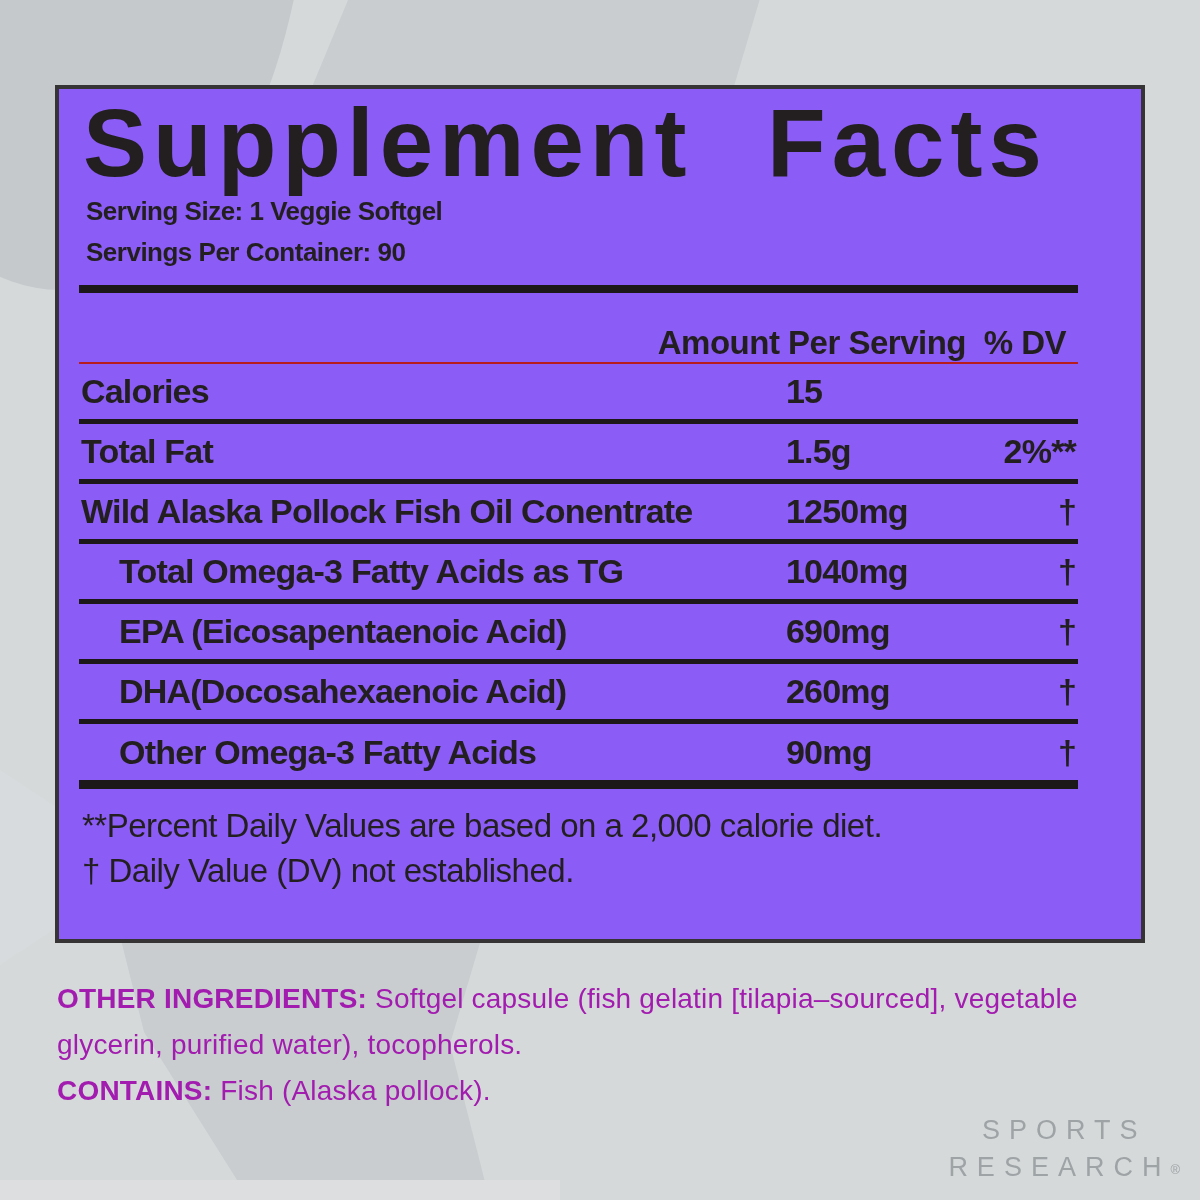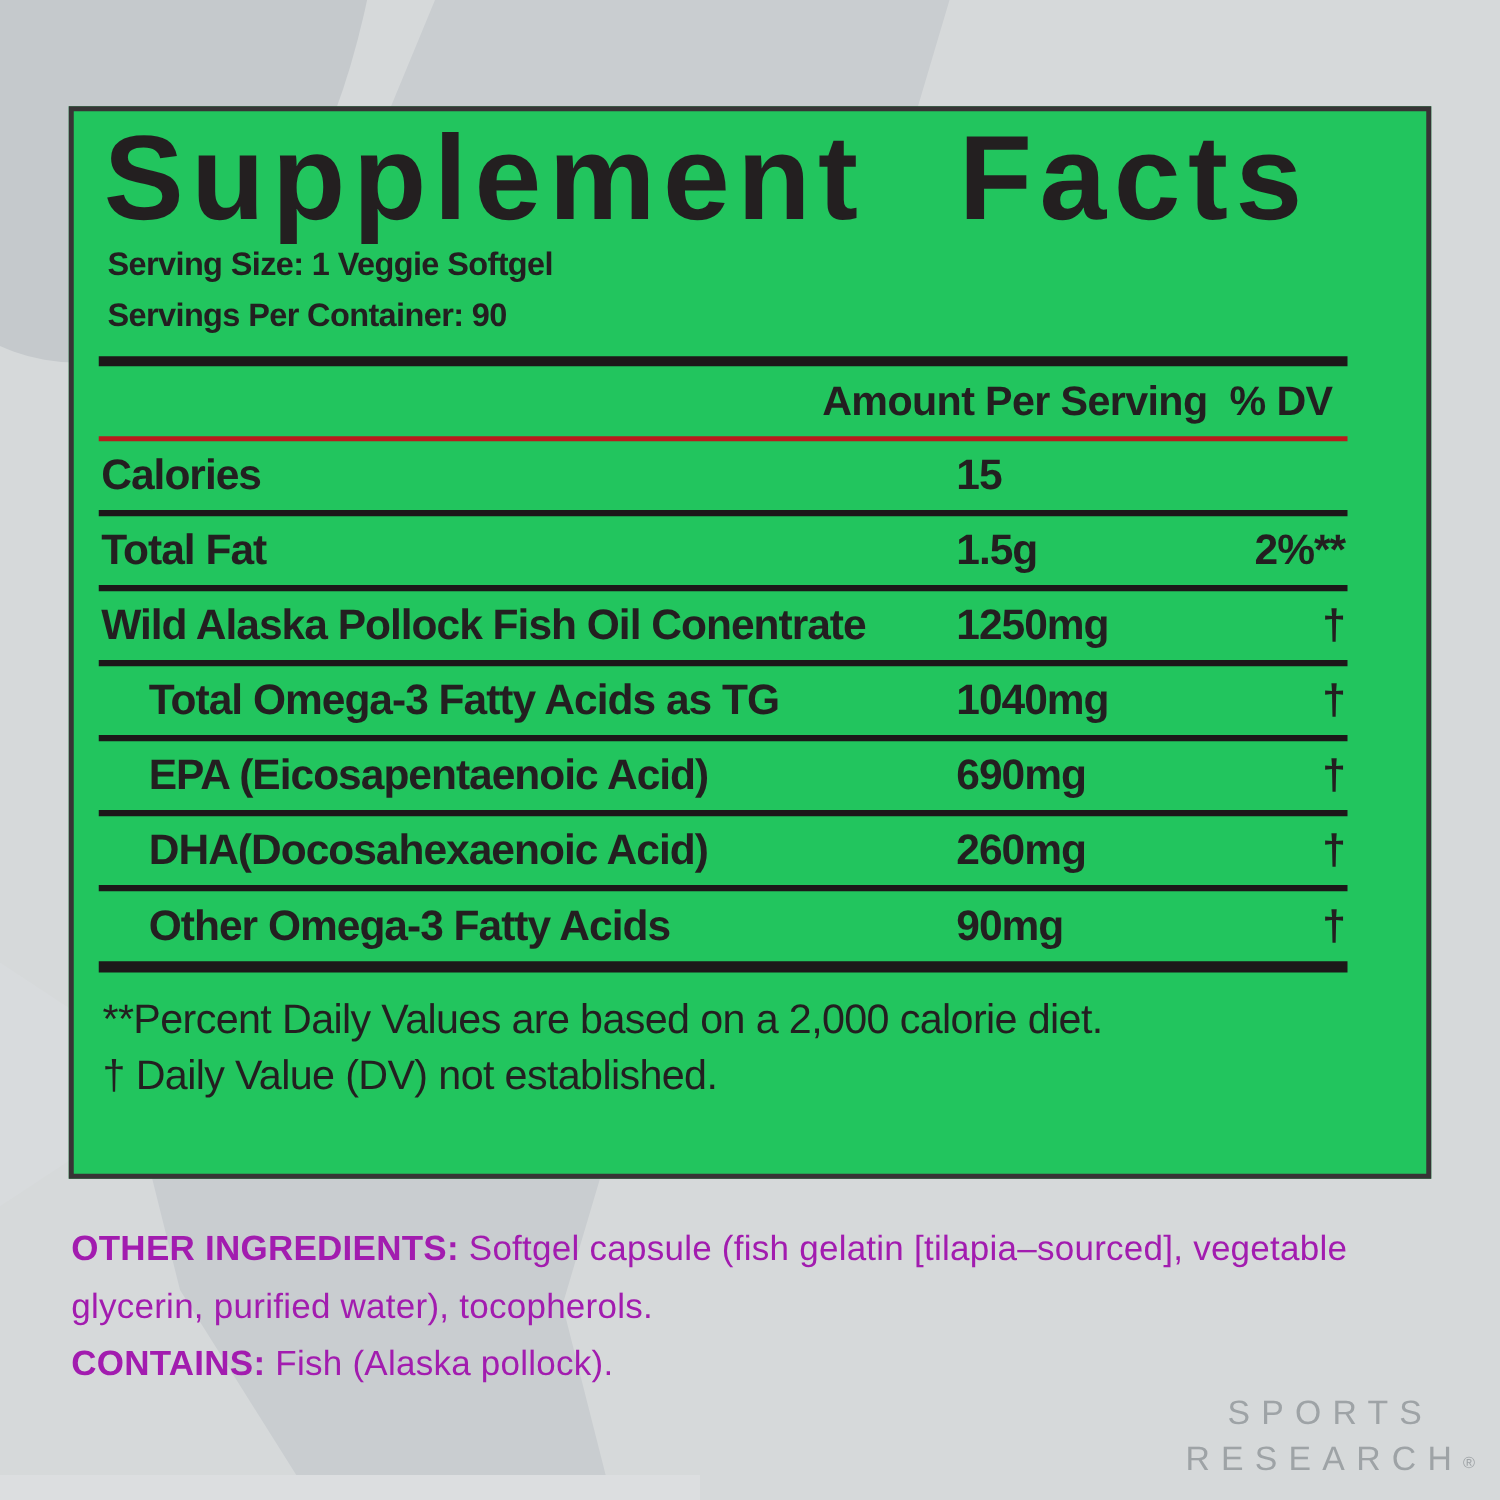--- a/index.html
+++ b/index.html
@@ -32,21 +32,21 @@
   }
   .bg-corner {
     left: 0; top: 1180px; width: 560px; height: 20px;
     background: #dcdee0;
   }
 
   
   .facts-box {
     position: absolute; left: 55px; top: 85px;
     width: 1090px; height: 858px;
-    background: #22c55e;
+    background: #8b5cf6;
     border: 4px solid #373435;
     padding-top: 8px;
   }
   .sf-title {
     margin: 2px 16px 0 24px;
     font-size: 96px; line-height: 88px;
     font-weight: bold;
     letter-spacing: 6px; word-spacing: 42px;
     white-space: nowrap;
     color: #231f20;
@@ -57,31 +57,31 @@
     font-weight: bold; letter-spacing: -0.5px;
   }
   .serving-block { margin-top: 4px; }
 
   .bar { margin: 0 63px 0 20px; background: #1c1819; }
   .bar-top { margin-top: 12px; height: 8px; }
   .bar-bottom { height: 9px; }
 
   .table { margin: 0 63px 0 20px; }
   .hdr {
-    display: flex; align-items: center; height: 60px;
-    border-bottom: 4px solid #b91c1c;
+    display: flex; align-items: flex-end; height: 71px;
+    border-bottom: 2px solid #b91c1c;
     font-size: 33px; font-weight: bold; letter-spacing: -0.5px;
   }
   .hdr .spacer { flex: 1; }
   .hdr .hdr-dv { width: 112px; text-align: right; padding-right: 12px; }
 
   .nrow {
     display: flex; align-items: center; height: 60px;
     border-bottom: 5px solid #1c1819;
-    font-size: 34px; font-weight: bold; letter-spacing: -0.8px; gap: 21px;
+    font-size: 34px; font-weight: bold; letter-spacing: -0.8px;
   }
   .nrow:last-of-type { border-bottom: none; height: 56px; }
   .nrow .name { flex: 1; padding-left: 2px; white-space: nowrap; }
   .nrow.sub .name { padding-left: 40px; }
   .nrow .amt { width: 180px; text-align: left; white-space: nowrap; }
   .nrow.cal .amt { padding-right: 53px; }
   .nrow .dv { width: 112px; text-align: right; padding-right: 2px; white-space: nowrap; }
 
   .footnotes {
     margin: 14px 20px 0 23px;

